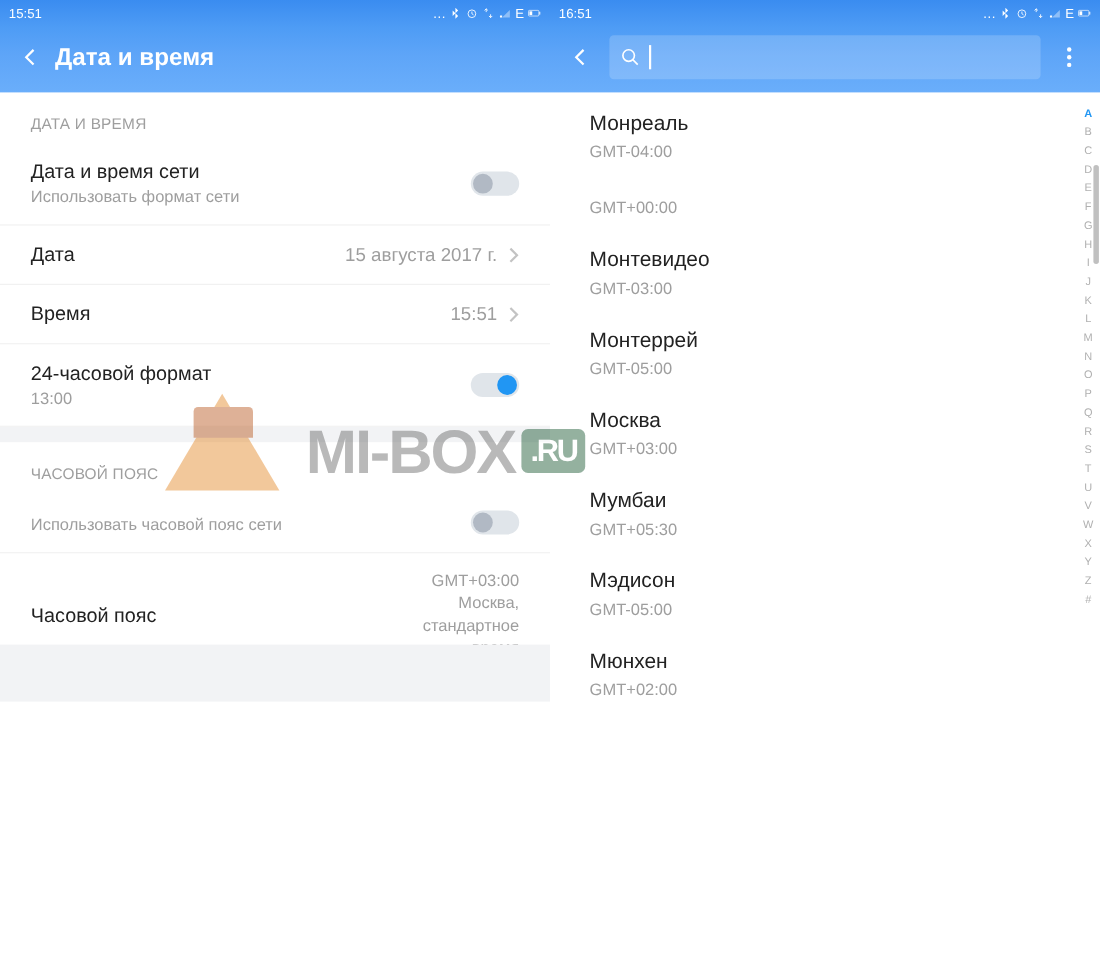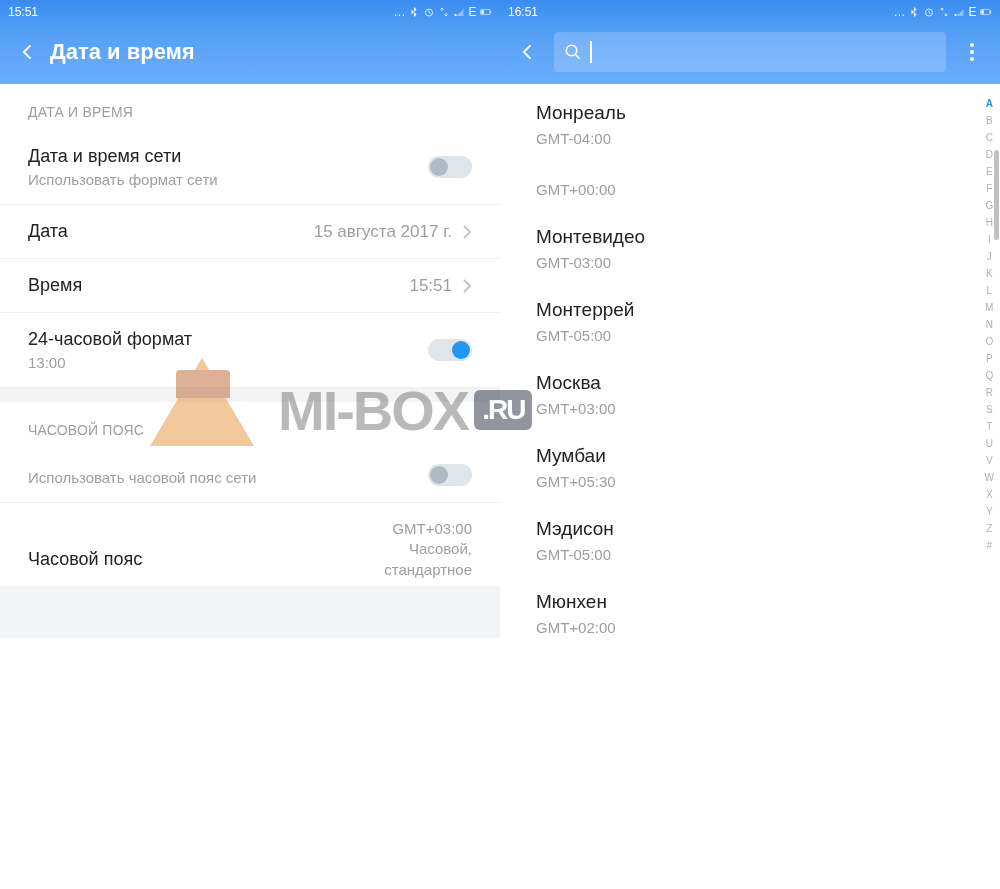--- a/index.html
+++ b/index.html
@@ -44,21 +44,21 @@
   .alphaindex span { font-size: 10px; color: #b0b0b0; text-align:center; }
   .alphaindex span.active { color: #2196f3; font-weight: 600; }
   
   .highlight { position: absolute; border: 4px solid #d86a1f; border-radius: 50%; width: 430px; height: 106px; left: 8px; top: 674px; pointer-events: none; }
   
   .watermark { position: absolute; left: 138px; top: 340px; display:flex; align-items:center; opacity: 0.45; pointer-events:none; z-index: 5; }
   .wm-logo { width: 140px; height: 140px; position: relative; }
   .wm-logo .shape1 { position:absolute; width:0; height:0; border-left:52px solid transparent; border-right:52px solid transparent; border-bottom:88px solid #e38623; left:12px; top:18px; }
   .wm-logo .top { position:absolute; left:38px; top:30px; width:54px; height:28px; background:#b8551a; border-radius:4px 4px 0 0; }
   .wm-text { font-family: Arial, sans-serif; color:#666; font-size:56px; font-weight:900; letter-spacing:-2px; display:flex; align-items:center; }
-  .wm-text .ru { background:#0f172a; color:#fff; font-size:28px; padding:4px 8px; border-radius:6px; margin-left:6px; font-weight:700; }
+  .wm-text .ru { background:#14532d; color:#fff; font-size:28px; padding:4px 8px; border-radius:6px; margin-left:6px; font-weight:700; }
   .blue-rect { position:absolute; left:0; bottom:0; width:500px; height:52px; background:#f2f3f5; }
   .scrollbar { position:absolute; right:1px; top:150px; width:5px; height:90px; background:#c0c0c0; border-radius:3px; }
 </style>
 </head>
 <body>
 
 <div class="phone">
   <div class="topgrad">
     <div class="statusbar">
       <span>15:51</span>
@@ -150,21 +150,21 @@
         <div class="knob"></div>
       </div>
   </div>
 
   <div class="row" style="border-bottom:none;">
     <div class="text">
         <div class="label">Часовой пояс</div>
       </div>
     <div class="multi">
       <div>GMT+03:00</div>
-      <div>Часовой,</div>
+      <div>Москва,</div>
       <div>стандартное</div>
       <div>время</div>
     </div>
   </div>
 
   <div class="blue-rect"></div>
   <div class="highlight"></div>
 </div>
 
 <div class="phone">

